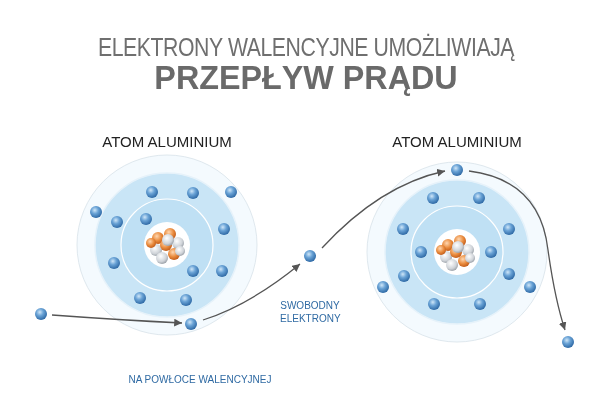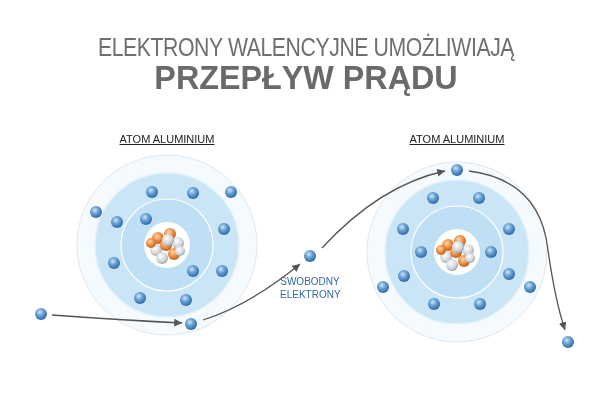--- a/index.html
+++ b/index.html
@@ -1,36 +1,37 @@
 <!DOCTYPE html>
 <html><head>
 <meta charset="utf-8">
 <style>
   html,body{margin:0;padding:0;background:#fff;}
   body{width:612px;height:414px;position:relative;overflow:hidden;font-family:"Liberation Sans",sans-serif;}
   .title1{position:absolute;left:0;width:612px;top:33px;text-align:center;font-size:25px;color:#6f6f6f;letter-spacing:-0.5px;transform:scaleX(0.85);}
   .title2{position:absolute;left:0;width:612px;top:58px;text-align:center;font-size:34px;font-weight:bold;color:#6a6a6a;letter-spacing:0px;transform:scaleX(0.95);}
-  .label{position:absolute;font-size:11px;color:#222;text-align:center;text-decoration:underline;}
-  .blue-label{position:absolute;font-size:10px;color:#2f6aa3;text-align:center;line-height:13px;}
+  .label{position:absolute;font-size:15px;color:#222;text-align:center;}
+  .blue-label{position:absolute;font-size:10px;color:#2f6aa3;text-align:center;line-height:13px;margin-top:24px;}
   svg.diagram{position:absolute;left:0;top:0;}
 </style>
 </head>
 <body>
 
 <div class="title1">ELEKTRONY WALENCYJNE UMOŻLIWIAJĄ</div>
 <div class="title2">PRZEPŁYW PRĄDU</div>
 
 <div class="label" style="left:97px;top:133px;width:140px;">ATOM ALUMINIUM</div>
 <div class="label" style="left:387px;top:133px;width:140px;">ATOM ALUMINIUM</div>
 
 <div class="blue-label" style="left:280px;top:275px;width:60px;">
   <div>SWOBODNY</div>
   <div>ELEKTRONY</div>
 </div>
 <div class="blue-label" style="left:120px;top:349px;width:160px;">
+  <div>NA POWŁOCE WALENCYJNEJ</div>
 </div>
 
 <svg class="diagram" width="612" height="414" viewBox="0 0 612 414">
   <defs>
     <radialGradient id="eg" cx="40%" cy="35%" r="65%">
       <stop offset="0%" stop-color="#cfe6f8"></stop>
       <stop offset="45%" stop-color="#6aa3d6"></stop>
       <stop offset="100%" stop-color="#2f6aa6"></stop>
     </radialGradient>
     <radialGradient id="og" cx="40%" cy="35%" r="65%">

